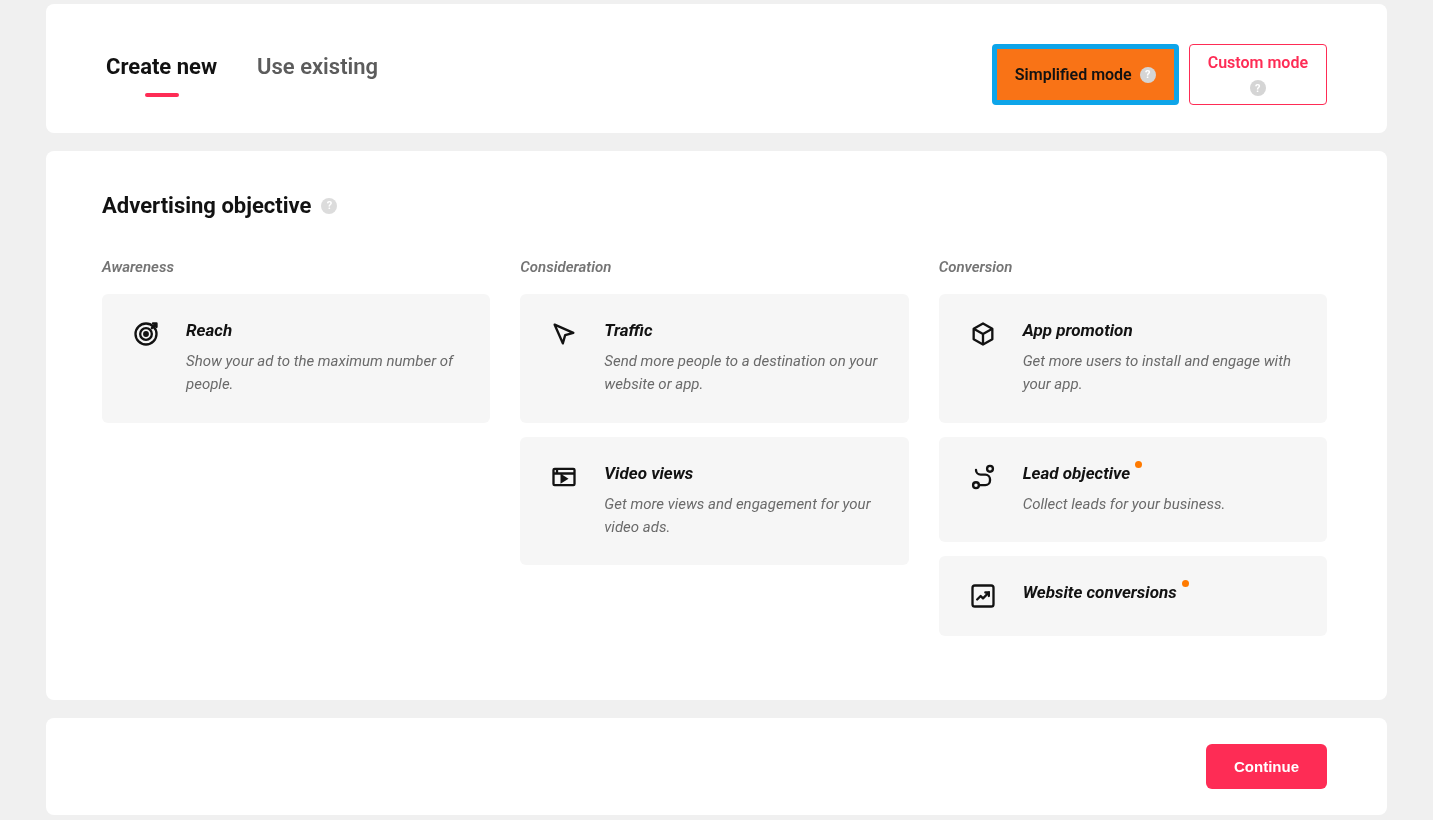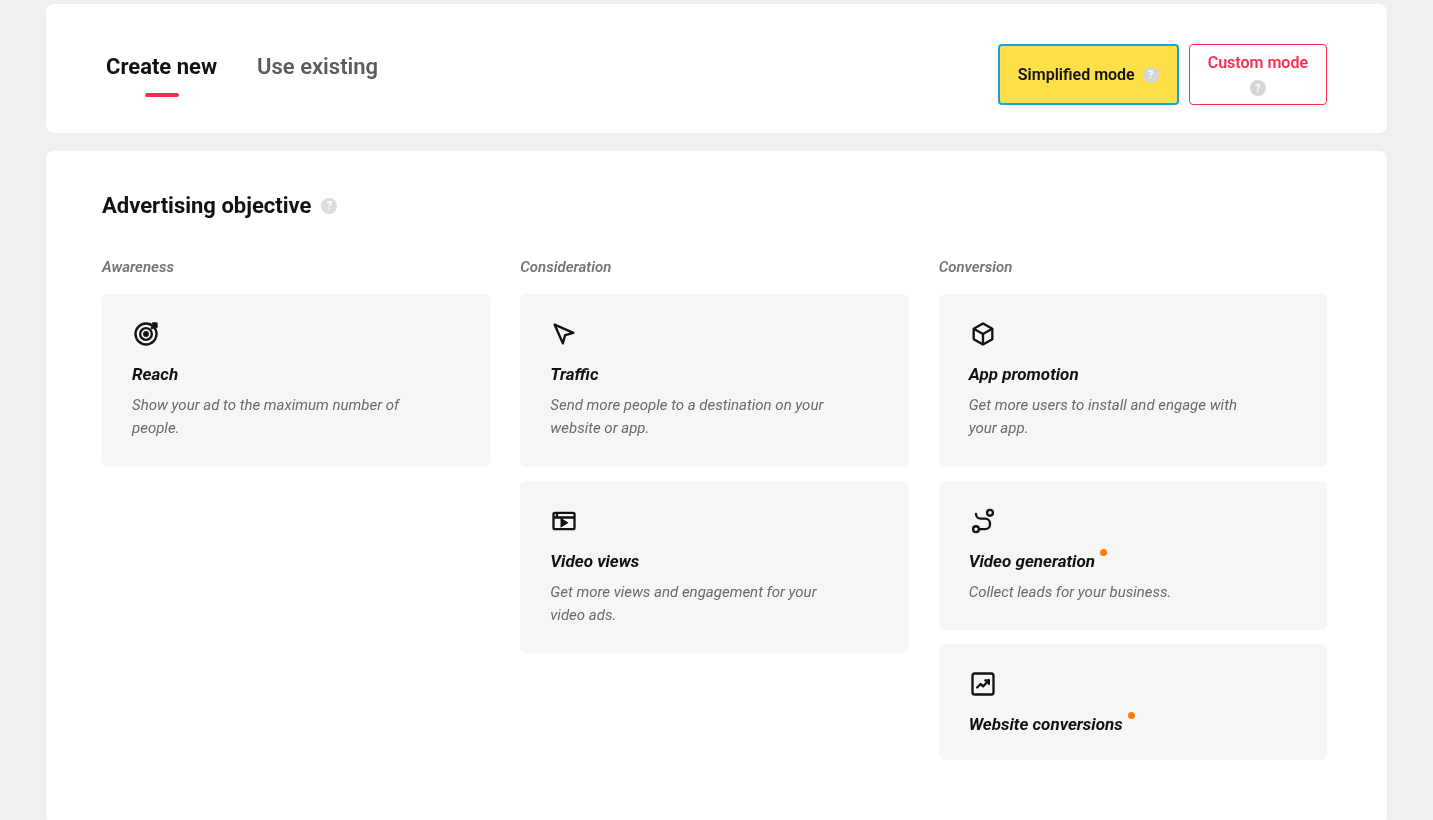--- a/index.html
+++ b/index.html
@@ -41,37 +41,37 @@
   height: 4px;
   background: #fe2c55;
   border-radius: 2px;
 }
 .modes { display: flex; }
 .mode-btn {
   display: flex; align-items: center; gap: 8px;
   padding: 8px 18px; font-size: 16px; font-weight: 600;
   border-radius: 4px; cursor: pointer;
 }
-.mode-simplified { background: #fde047; color: #121212; border: 2px solid #0ea5e9; text-align: center; }
+.mode-simplified { background: #f97316; color: #121212; border: 5px solid #0ea5e9; text-align: center; }
 .mode-custom { background: #fff; color: #fe2c55; border: 1px solid #fe2c55; margin-left: 10px; flex-direction: column; }
 .help-icon {
   display: inline-flex; align-items: center; justify-content: center;
   width: 16px; height: 16px; border-radius: 50%;
   background: #d5d5d5; color: #fff; font-size: 11px; font-weight: 700;
 }
 .obj-panel { margin-top: 18px; padding: 42px 60px 50px 56px; }
 .obj-title { display: flex; align-items: center; gap: 10px; font-size: 22px; font-weight: 700; }
 .obj-title .help-icon { background: #dcdcdc; }
 .cols { display: flex; gap: 30px; margin-top: 40px; font-style: italic; }
 .col { flex: 1; }
 .col-head { font-size: 15px; font-weight: 600; color: #747474; margin-bottom: 18px; }
 .card {
   background: #f6f6f6; border-radius: 6px;
-  padding: 26px 30px; display: flex; gap: 16px;
-  cursor: pointer; margin-bottom: 14px; flex-direction: column;
+  padding: 26px 30px; display: flex; gap: 26px;
+  cursor: pointer; margin-bottom: 14px;
 }
 .card-icon { width: 28px; height: 28px; flex-shrink: 0; }
 .card-title { font-size: 17px; font-weight: 700; color: #121212; position: relative; display: inline-block; }
 .card-title .dot {
   position: absolute; top: -2px; right: -12px;
   width: 7px; height: 7px; border-radius: 50%; background: #ff7a00;
 }
 .card-desc { font-size: 15px; color: #6a6a6a; margin-top: 10px; line-height: 1.55; max-width: 280px; }
 .footer-panel { margin-top: 18px; padding: 26px 60px; display: flex; justify-content: flex-end; }
 .continue-btn {
@@ -176,21 +176,21 @@
       <div class="card">
         <div class="card-icon">
           <svg viewBox="0 0 24 24" width="28" height="28" fill="none" stroke="#121212" stroke-width="2" stroke-linecap="round">
             <circle cx="6" cy="19" r="2.5"></circle>
               <circle cx="18" cy="5" r="2.5"></circle>
             <path d="M8.5 19H14a4 4 0 0 0 4-4v-1a4 4 0 0 0-4-4H10a4 4 0 0 1-4-4"></path>
           </svg>
         </div>
         <div>
           <div class="card-title">
-            <span>Video generation</span>
+            <span>Lead objective</span>
             <span class="dot"></span>
           </div>
           <div class="card-desc">Collect leads for your business.</div>
         </div>
       </div>
 
       <div class="card">
         <div class="card-icon">
           <svg viewBox="0 0 24 24" width="28" height="28" fill="none" stroke="#121212" stroke-width="2">
             <rect x="3" y="3" width="18" height="18" rx="2"></rect>

